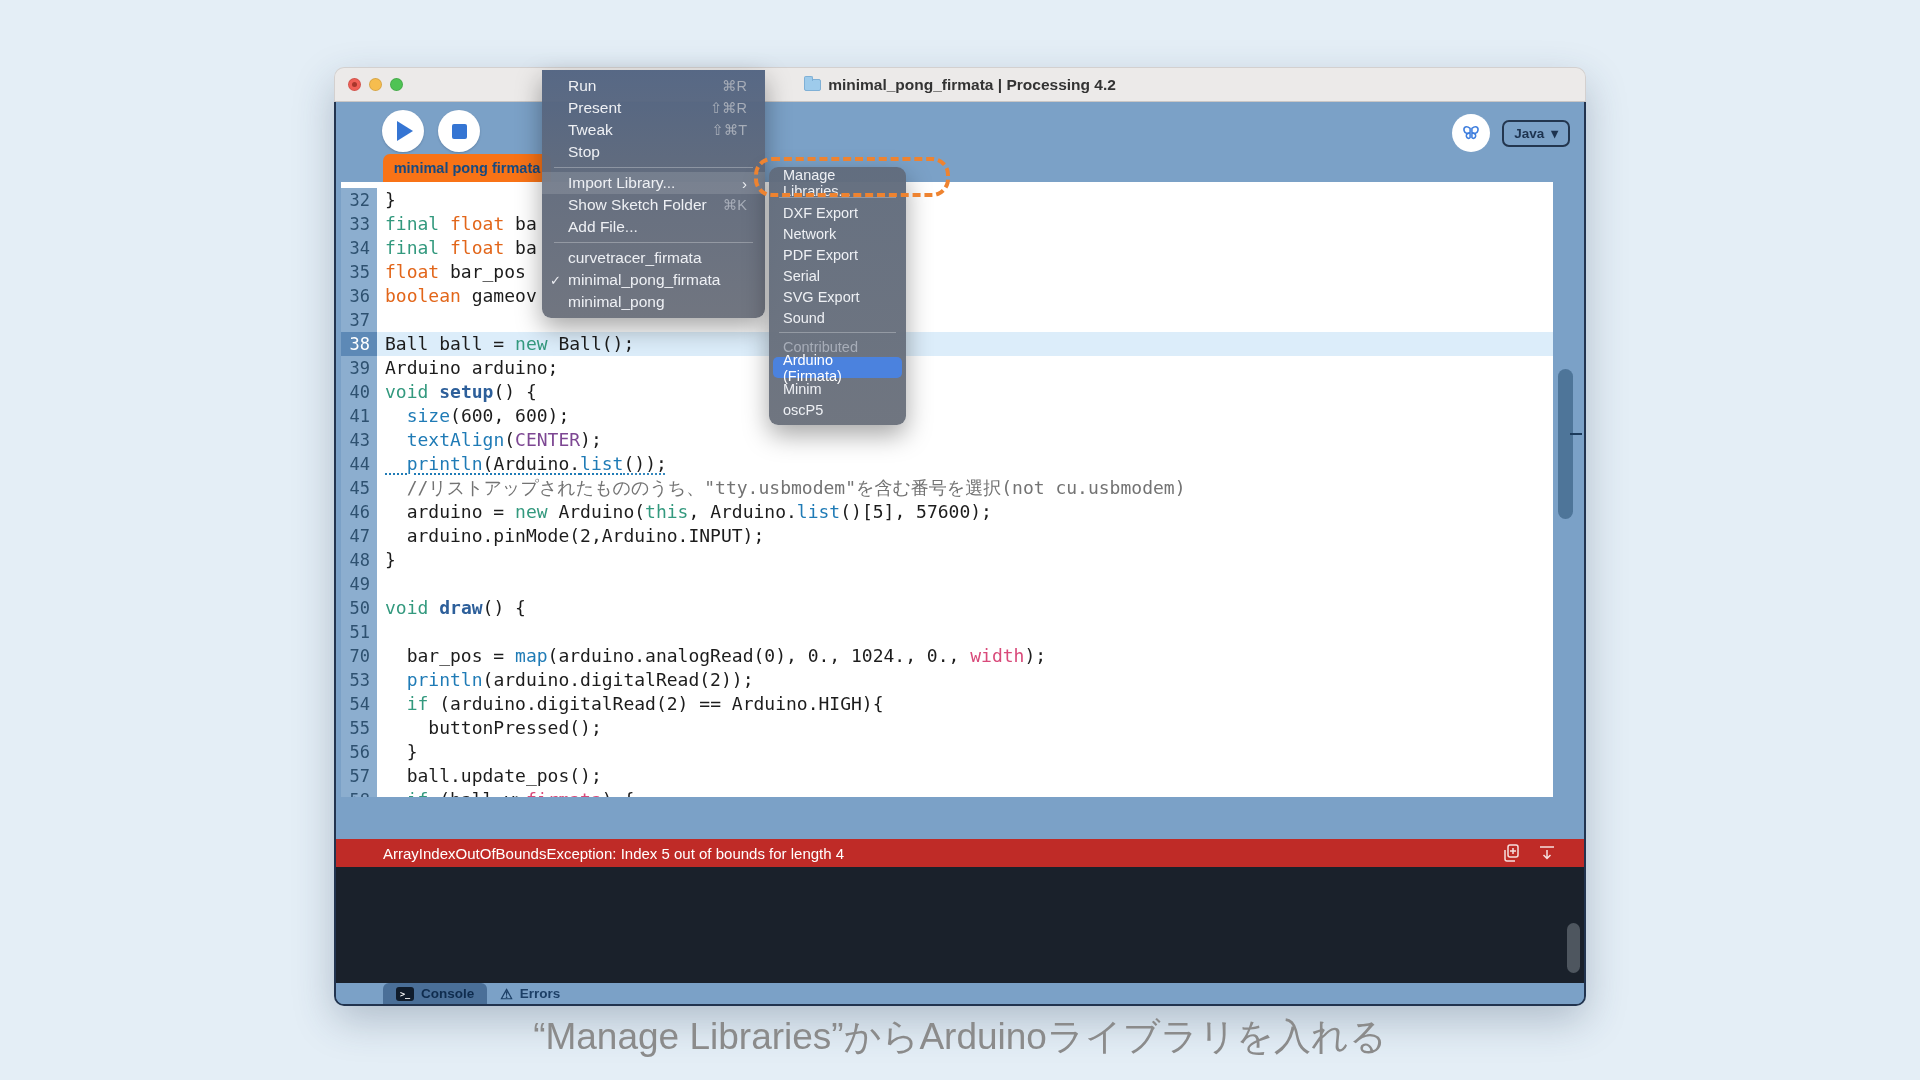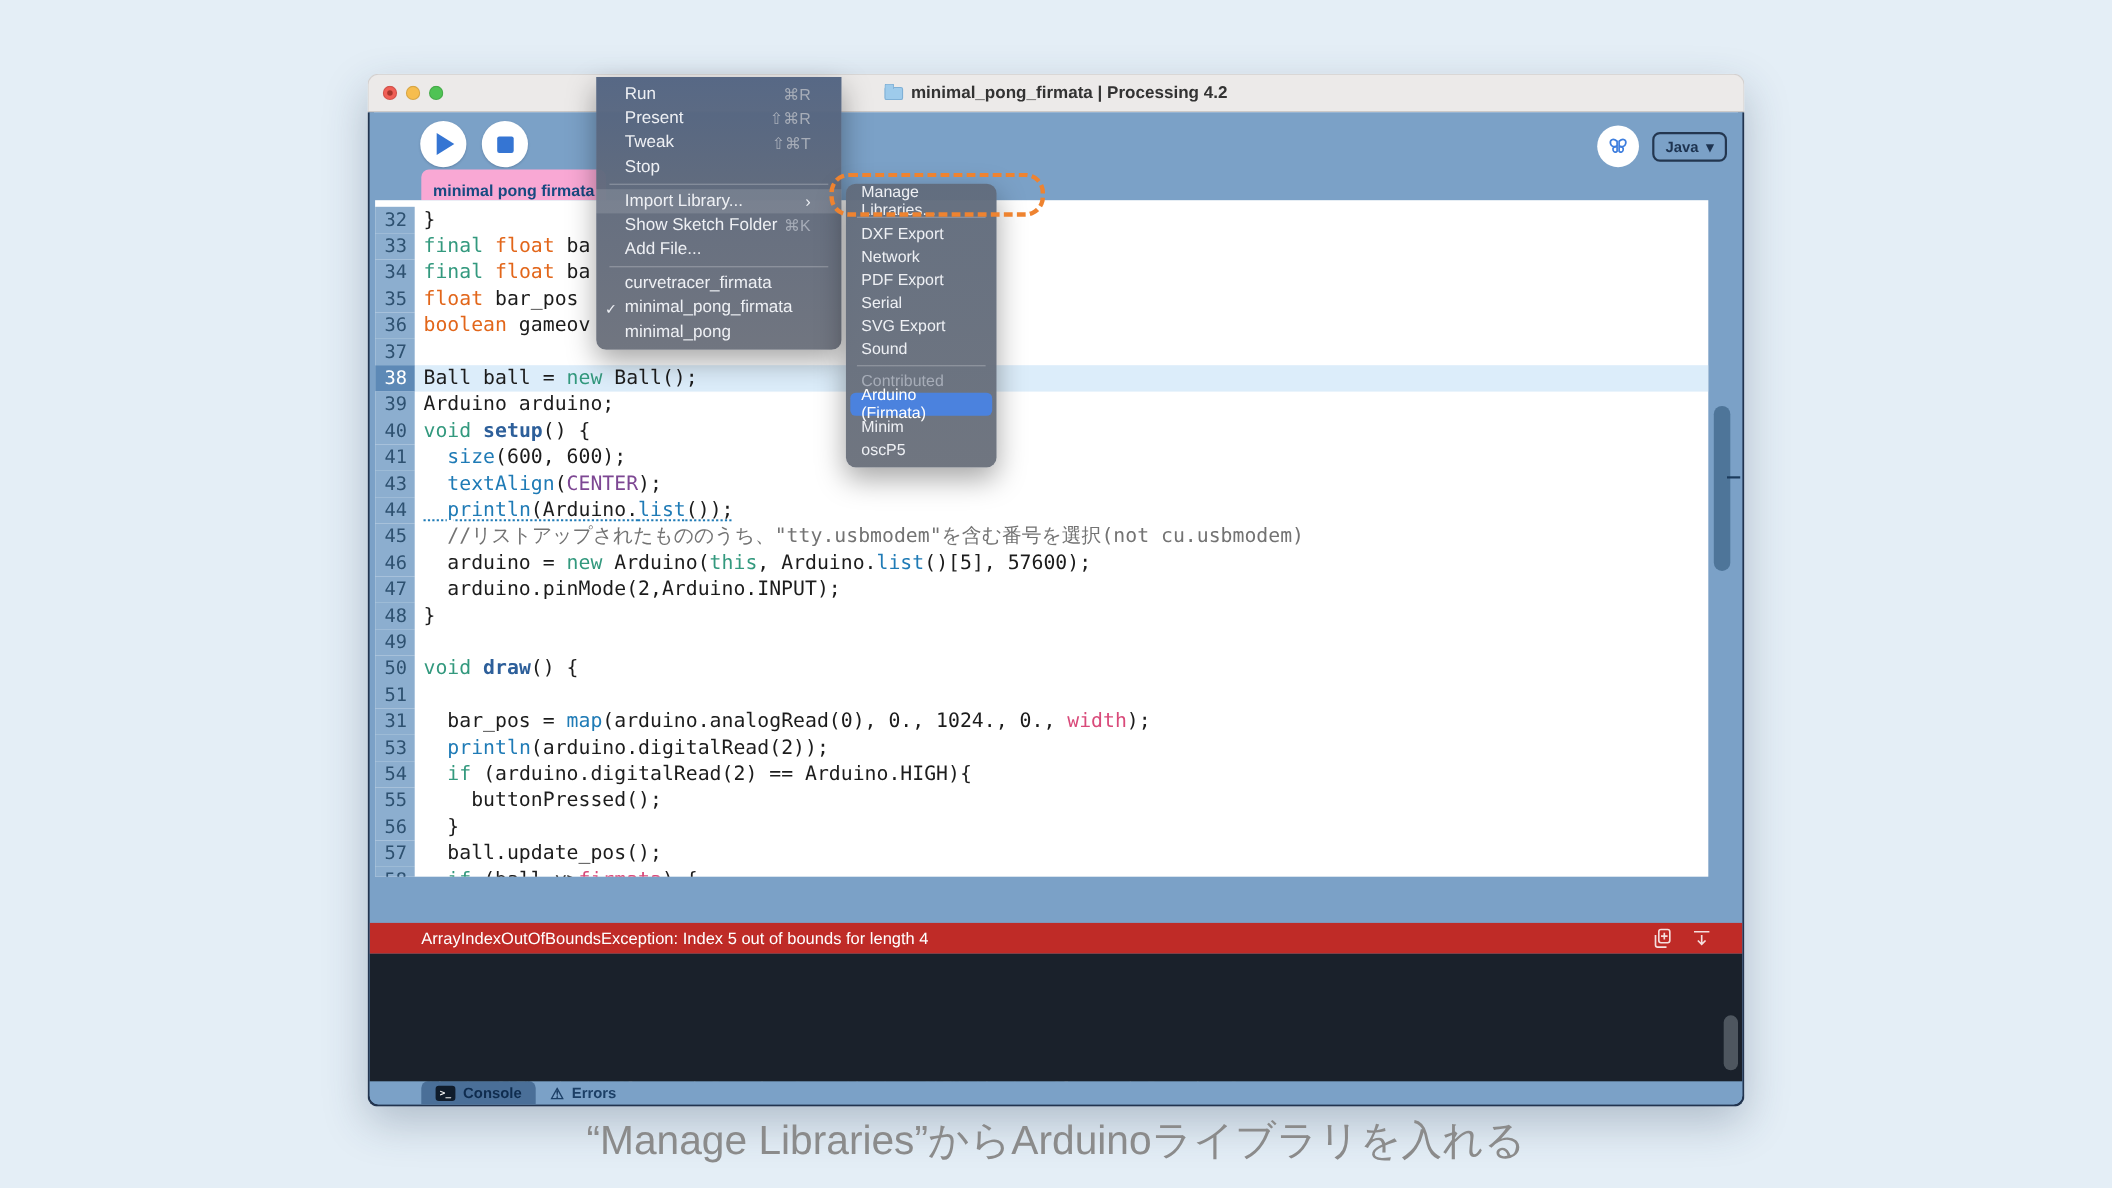--- a/index.html
+++ b/index.html
@@ -34,22 +34,22 @@
     border-bottom:10px solid transparent;margin-left:4px;}
   .stop-sq{width:15px;height:15px;background:#3575d3;border-radius:2px;}
   .tb-right{margin-left:auto;display:flex;align-items:center;gap:12px;}
   .debugbtn{width:38px;height:38px;border-radius:50%;background:#fff;display:flex;
     align-items:center;justify-content:center;}
   .modebtn{height:27px;padding:0 10px;border:2px solid #23364f;border-radius:7px;
     color:#1d3350;font-size:13.5px;font-weight:bold;display:flex;align-items:center;gap:7px;background:transparent;}
 
   
   .tabbar{height:30px;position:relative;flex:0 0 auto;}
-  .tab{position:absolute;left:47px;bottom:0;width:168px;height:28px;background:#f9a8d4;
-    border-radius:7px 7px 0 0;display:flex;align-items:flex-end;justify-content:center;
+  .tab{position:absolute;left:47px;bottom:0;width:168px;height:28px;background:#f97316;
+    border-radius:7px 7px 0 0;display:flex;align-items:center;justify-content:center;
     font-size:14.5px;font-weight:bold;color:#174a80;}
 
   
   .editwrap{flex:1 1 auto;display:flex;min-height:0;padding:0 0 13px 5px;}
   .editor{flex:1 1 auto;background:#fff;overflow:hidden;position:relative;padding-top:6px;}
   .code-row{display:flex;height:24px;line-height:24px;white-space:pre;}
   .gut{flex:0 0 36px;background:#8caecf;color:#2e5170;font-family:"DejaVu Sans Mono",monospace;
     font-size:17px;text-align:right;padding-right:7px;}
   .line{flex:1;font-family:"DejaVu Sans Mono",monospace;font-size:18px;padding-left:8px;}
   .code-row.current{background:#dcedfa;}
@@ -79,21 +79,21 @@
   .ftab.active{background:#4a6f98;border-radius:6px 6px 0 0;color:#0f2c4e;}
   .term-ic{width:18px;height:14px;background:#101c2b;border-radius:3px;color:#fff;
     font-family:"DejaVu Sans Mono",monospace;font-size:8.5px;font-weight:bold;
     display:flex;align-items:center;justify-content:center;}
   .warn-ic{font-size:14px;color:#1c3f66;line-height:1;}
 
   
   .menu{position:absolute;left:542px;top:70px;width:223px;z-index:40;
     background:linear-gradient(180deg,rgba(82,100,130,.97) 0%,rgba(96,106,124,.97) 40%,rgba(108,113,124,.97) 100%);
     border-radius:0 0 9px 9px;box-shadow:0 10px 26px rgba(0,0,0,.35);padding:5px 0;color:#eef0f4;font-size:15.5px;}
-  .menu-item{height:22px;display:flex;align-items:center;padding:0 28px 0 26px;position:relative;}
+  .menu-item{height:22px;display:flex;align-items:center;padding:0 18px 0 26px;position:relative;}
   .menu-item .check{position:absolute;left:8px;font-size:13px;}
   .menu-item .right{margin-left:auto;color:#a7adb8;font-size:14.5px;}
   .menu-item .arrow{margin-left:auto;color:#eef0f4;font-size:15px;}
   .menu-item.hover{background:rgba(255,255,255,.13);}
   .menu-sep{height:1px;background:rgba(255,255,255,.28);margin:4px 12px;}
 
   .submenu{position:absolute;left:769px;top:167px;width:137px;z-index:45;
     background:linear-gradient(180deg,rgba(97,108,125,.97),rgba(107,113,124,.97));
     border-radius:9px;box-shadow:0 10px 26px rgba(0,0,0,.35);padding:5px 0;color:#eef0f4;font-size:14.5px;}
   .sub-item{height:21px;display:flex;align-items:center;padding:0 10px;margin:0 4px;border-radius:5px;}
@@ -171,21 +171,21 @@
           <div class="code-row"><div class="gut">41</div><div class="line"><span class="s-p">  </span><span class="s-f">size</span><span class="s-p">(600, 600);</span></div></div>
           <div class="code-row"><div class="gut">43</div><div class="line"><span class="s-p">  </span><span class="s-f">textAlign</span><span class="s-p">(</span><span class="s-c">CENTER</span><span class="s-p">);</span></div></div>
           <div class="code-row"><div class="gut">44</div><div class="line uline"><span class="s-p">  </span><span class="s-f">println</span><span class="s-p">(Arduino.</span><span class="s-f">list</span><span class="s-p">());</span></div></div>
           <div class="code-row"><div class="gut">45</div><div class="line"><span class="s-p">  </span><span class="s-m">//リストアップされたもののうち、"tty.usbmodem"を含む番号を選択(not cu.usbmodem)</span></div></div>
           <div class="code-row"><div class="gut">46</div><div class="line"><span class="s-p">  arduino = </span><span class="s-k">new</span><span class="s-p"> Arduino(</span><span class="s-k">this</span><span class="s-p">, Arduino.</span><span class="s-f">list</span><span class="s-p">()[5], 57600);</span></div></div>
           <div class="code-row"><div class="gut">47</div><div class="line"><span class="s-p">  arduino.pinMode(2,Arduino.INPUT);</span></div></div>
           <div class="code-row"><div class="gut">48</div><div class="line"><span class="s-p">}</span></div></div>
           <div class="code-row"><div class="gut">49</div><div class="line"></div></div>
           <div class="code-row"><div class="gut">50</div><div class="line"><span class="s-k">void</span><span class="s-p"> </span><span class="s-d">draw</span><span class="s-p">() {</span></div></div>
           <div class="code-row"><div class="gut">51</div><div class="line"></div></div>
-          <div class="code-row"><div class="gut">31</div><div class="line"><span class="s-p">  bar_pos = </span><span class="s-f">map</span><span class="s-p">(arduino.analogRead(0), 0., 1024., 0., </span><span class="s-v">width</span><span class="s-p">);</span></div></div>
+          <div class="code-row"><div class="gut">70</div><div class="line"><span class="s-p">  bar_pos = </span><span class="s-f">map</span><span class="s-p">(arduino.analogRead(0), 0., 1024., 0., </span><span class="s-v">width</span><span class="s-p">);</span></div></div>
           <div class="code-row"><div class="gut">53</div><div class="line"><span class="s-p">  </span><span class="s-f">println</span><span class="s-p">(arduino.digitalRead(2));</span></div></div>
           <div class="code-row"><div class="gut">54</div><div class="line"><span class="s-p">  </span><span class="s-k">if</span><span class="s-p"> (arduino.digitalRead(2) == Arduino.HIGH){</span></div></div>
           <div class="code-row"><div class="gut">55</div><div class="line"><span class="s-p">    buttonPressed();</span></div></div>
           <div class="code-row"><div class="gut">56</div><div class="line"><span class="s-p">  }</span></div></div>
           <div class="code-row"><div class="gut">57</div><div class="line"><span class="s-p">  ball.update_pos();</span></div></div>
           <div class="code-row"><div class="gut">58</div><div class="line"><span class="s-p">  </span><span class="s-k">if</span><span class="s-p"> (ball.y&gt;</span><span class="s-v">firmata</span><span class="s-p">) {</span></div></div>
         </div>
       <div class="scrollcol">
         <div class="ed-thumb"></div>
         <div class="ed-mark"></div>

